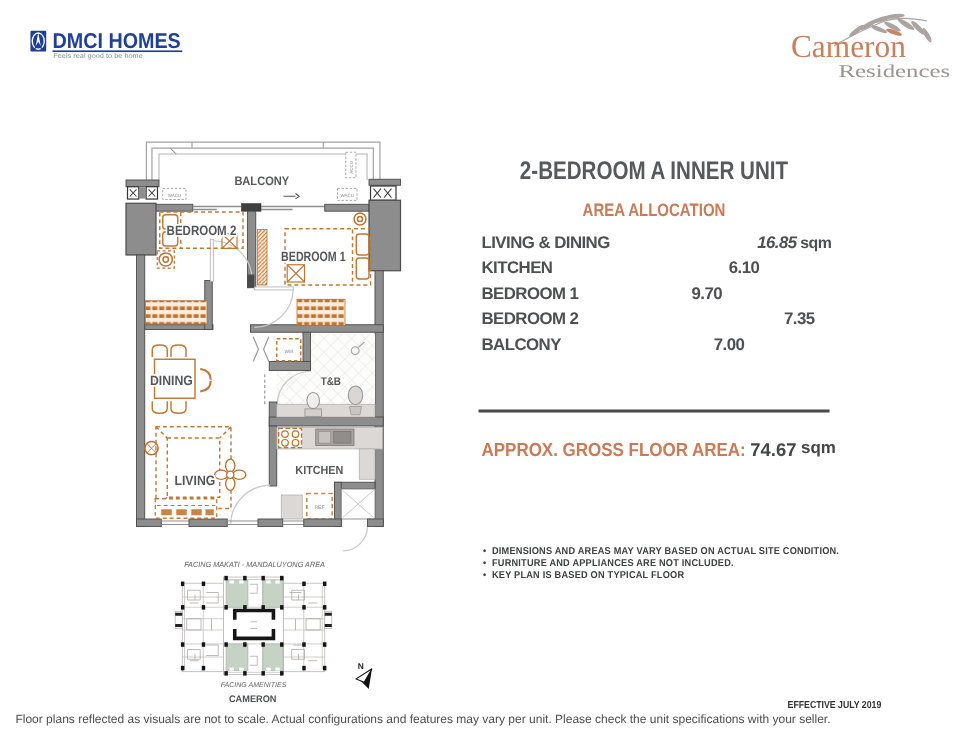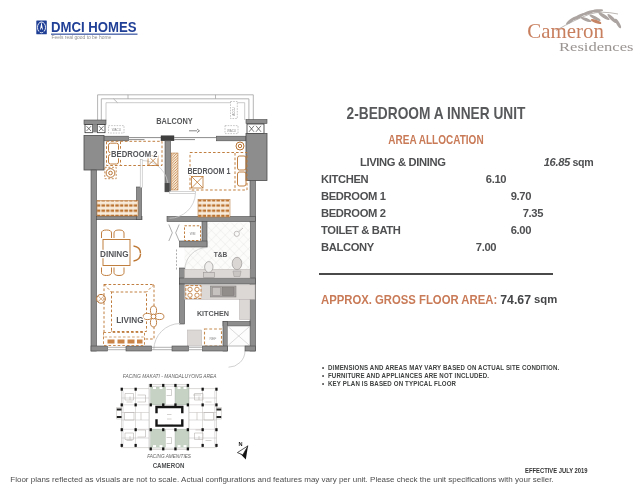--- a/index.html
+++ b/index.html
@@ -2,21 +2,21 @@
 <html><head>
 <meta charset="utf-8">
 <style>
   html,body{margin:0;padding:0;}
   body{width:640px;height:495px;position:relative;background:#fff;font-family:"Liberation Sans",sans-serif;overflow:hidden;}
   .abs{position:absolute;}
 </style>
 </head>
 <body>
 
-<div class="abs" style="left:16px;top:0;width:140px;height:44px;">
+<div class="abs" style="left:0;top:0;width:140px;height:44px;">
 <svg width="140" height="44" viewBox="0 0 140 44">
   <rect x="20.3" y="20.5" width="10.5" height="13.8" rx="0.6" fill="#1e3e95"></rect>
   <ellipse cx="25.5" cy="27.4" rx="4" ry="5.4" fill="none" stroke="#fff" stroke-width="0.9"></ellipse>
   <path d="M25.5 21.8 L23.8 30.8 L25.5 29 L27.2 30.8 Z" fill="#fff"></path>
   <path d="M25.5 27.8 L22.2 33.4 L25.5 31.4 L28.8 33.4 Z" fill="#1e3e95"></path>
   <text x="35" y="32.1" font-size="14.3" font-weight="bold" fill="#203f96" textLength="85.5" lengthAdjust="spacingAndGlyphs">DMCI HOMES</text>
   <rect x="35" y="33.6" width="86.5" height="1.1" fill="#203f96"></rect>
   <text x="35.5" y="38.9" font-size="4.6" fill="#8e8e8e" textLength="59.7" lengthAdjust="spacingAndGlyphs">Feels real good to be home</text>
 </svg>
 </div>
@@ -450,25 +450,24 @@
 <path d="M248,445.8 L237.4,452.6 L242.8,454.9 Z" fill="#fff" stroke="#111" stroke-width="0.7"></path>
 </g>
 </svg>
 </div>
 
 <div class="abs" style="left:306px;top:103.5px;width:260px;text-align:center;font-size:17px;font-weight:bold;color:#58595b;transform:scaleX(0.807);">2-BEDROOM A INNER UNIT</div>
 
 <div class="abs" style="left:306px;top:132.5px;width:260px;text-align:center;font-size:12px;font-weight:bold;color:#c97a57;transform:scaleX(0.834);">AREA ALLOCATION</div>
 
 <div class="abs" style="left:321px;top:155.5px;width:240px;font-size:11.2px;font-weight:bold;color:#4e4f51;letter-spacing:-0.35px;">
-  <div style="position:relative;height:17px;margin-left:39px;"><span>LIVING &amp; DINING</span><span style="position:absolute;left:140px;width:70px;text-align:right;font-style:italic;">16.85</span><span style="position:absolute;left:212.5px;font-size:10.6px;">sqm</span></div>
+  <div style="position:relative;height:17px;"><span>LIVING &amp; DINING</span><span style="position:absolute;left:140px;width:70px;text-align:right;font-style:italic;">16.85</span><span style="position:absolute;left:212.5px;font-size:10.6px;">sqm</span></div>
   <div style="position:relative;height:17px;"><span>KITCHEN</span><span style="position:absolute;left:140px;width:70px;text-align:center;">6.10</span></div>
-  <div style="position:relative;height:17px;"><span>BEDROOM 1</span><span style="position:absolute;left:140px;width:70px;text-align:right;">9.70</span></div>
+  <div style="position:relative;height:17px;"><span>BEDROOM 1</span><span style="position:absolute;left:140px;width:70px;text-align:left;">9.70</span></div>
   <div style="position:relative;height:17px;"><span>BEDROOM 2</span><span style="position:absolute;left:152px;width:70px;text-align:right;">7.35</span></div>
-  <div style="position:relative;height:17px;"><span>TOILET &amp; BATH</span><span style="position:absolute;left:140px;width:70px;text-align:right;">6.00</span></div>
   <div style="position:relative;height:17px;"><span>BALCONY</span><span style="position:absolute;left:130px;width:70px;text-align:center;">7.00</span></div>
 </div>
 
 <div class="abs" style="left:319px;top:272.5px;width:234px;height:2.2px;background:#4a4a4a;"></div>
 
 <div class="abs" style="left:321px;top:293px;width:220px;font-size:12.6px;font-weight:bold;color:#c97a57;transform:scaleX(0.898);transform-origin:left;">APPROX. GROSS FLOOR AREA:</div>
 <div class="abs" style="left:321px;top:293px;width:240px;font-size:12.3px;font-weight:bold;color:#454648;">
     <span style="position:absolute;left:140px;width:70px;text-align:right;">74.67</span>
     <span style="position:absolute;left:213px;font-size:11.3px;">sqm</span>
   </div>

